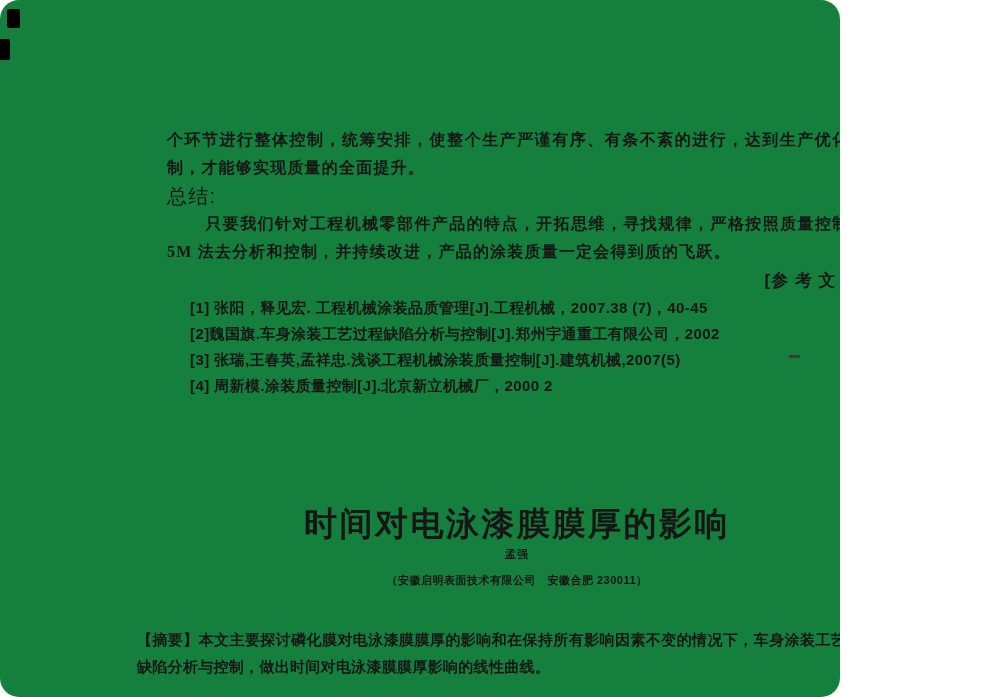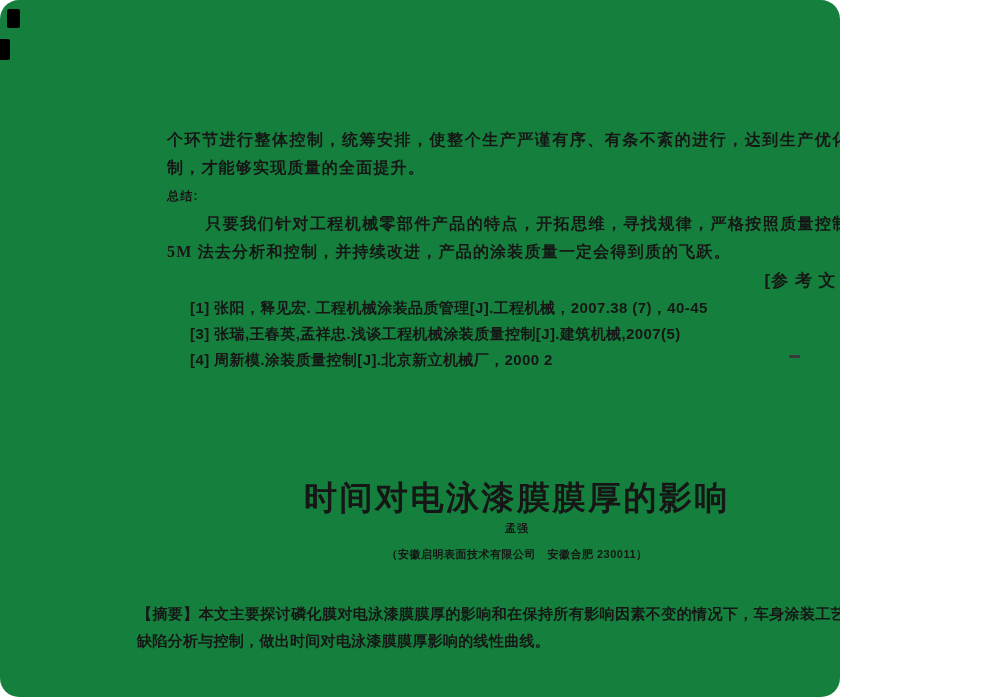--- a/index.html
+++ b/index.html
@@ -29,23 +29,23 @@
     width: 700px;
   }
   .body-par {
     font-size: 16px;
     line-height: 28px;
     font-weight: 600;
     letter-spacing: 1.2px;
     text-align: justify;
   }
   .summary-heading {
-    font-size: 12px;
+    font-size: 20px;
     line-height: 28px;
-    font-weight: 700;
+    font-weight: 400;
     letter-spacing: 1.2px;
   }
   .indent-par { text-indent: 2.4em; font-family: Liberation Serif, serif; }
   .refs-heading {
     font-size: 17px;
     line-height: 29px;
     font-weight: 800;
     letter-spacing: 1px;
     text-align: right;
   }
@@ -102,20 +102,21 @@
     <p class="body-par">个环节进行整体控制，统筹安排，使整个生产严谨有序、有条不紊的进行，达到生产优化配制，才能够实现质量的全面提升。</p>
 
     <div class="summary-heading">总结:</div>
 
     <p class="body-par indent-par">只要我们针对工程机械零部件产品的特点，开拓思维，寻找规律，严格按照质量控制的5M 法去分析和控制，并持续改进，产品的涂装质量一定会得到质的飞跃。</p>
 
     <div class="refs-heading">[参 考 文 献]</div>
 
     <div>
       <div class="ref-item">[1] 张阳，释见宏. 工程机械涂装品质管理[J].工程机械，2007.38 (7)，40-45</div>
+      <div class="ref-item">[2]魏国旗.车身涂装工艺过程缺陷分析与控制[J].郑州宇通重工有限公司，2002</div>
       <div class="ref-item">[3] 张瑞,王春英,孟祥忠.浅谈工程机械涂装质量控制[J].建筑机械,2007(5)</div>
       <div class="ref-item">[4] 周新模.涂装质量控制[J].北京新立机械厂，2000 2</div>
     </div>
 
     <div class="article-header">
       <div class="article-title">时间对电泳漆膜膜厚的影响</div>
       <div class="article-author">孟强</div>
       <div class="article-affiliation">（安徽启明表面技术有限公司　安徽合肥 230011）</div>
     </div>
 

